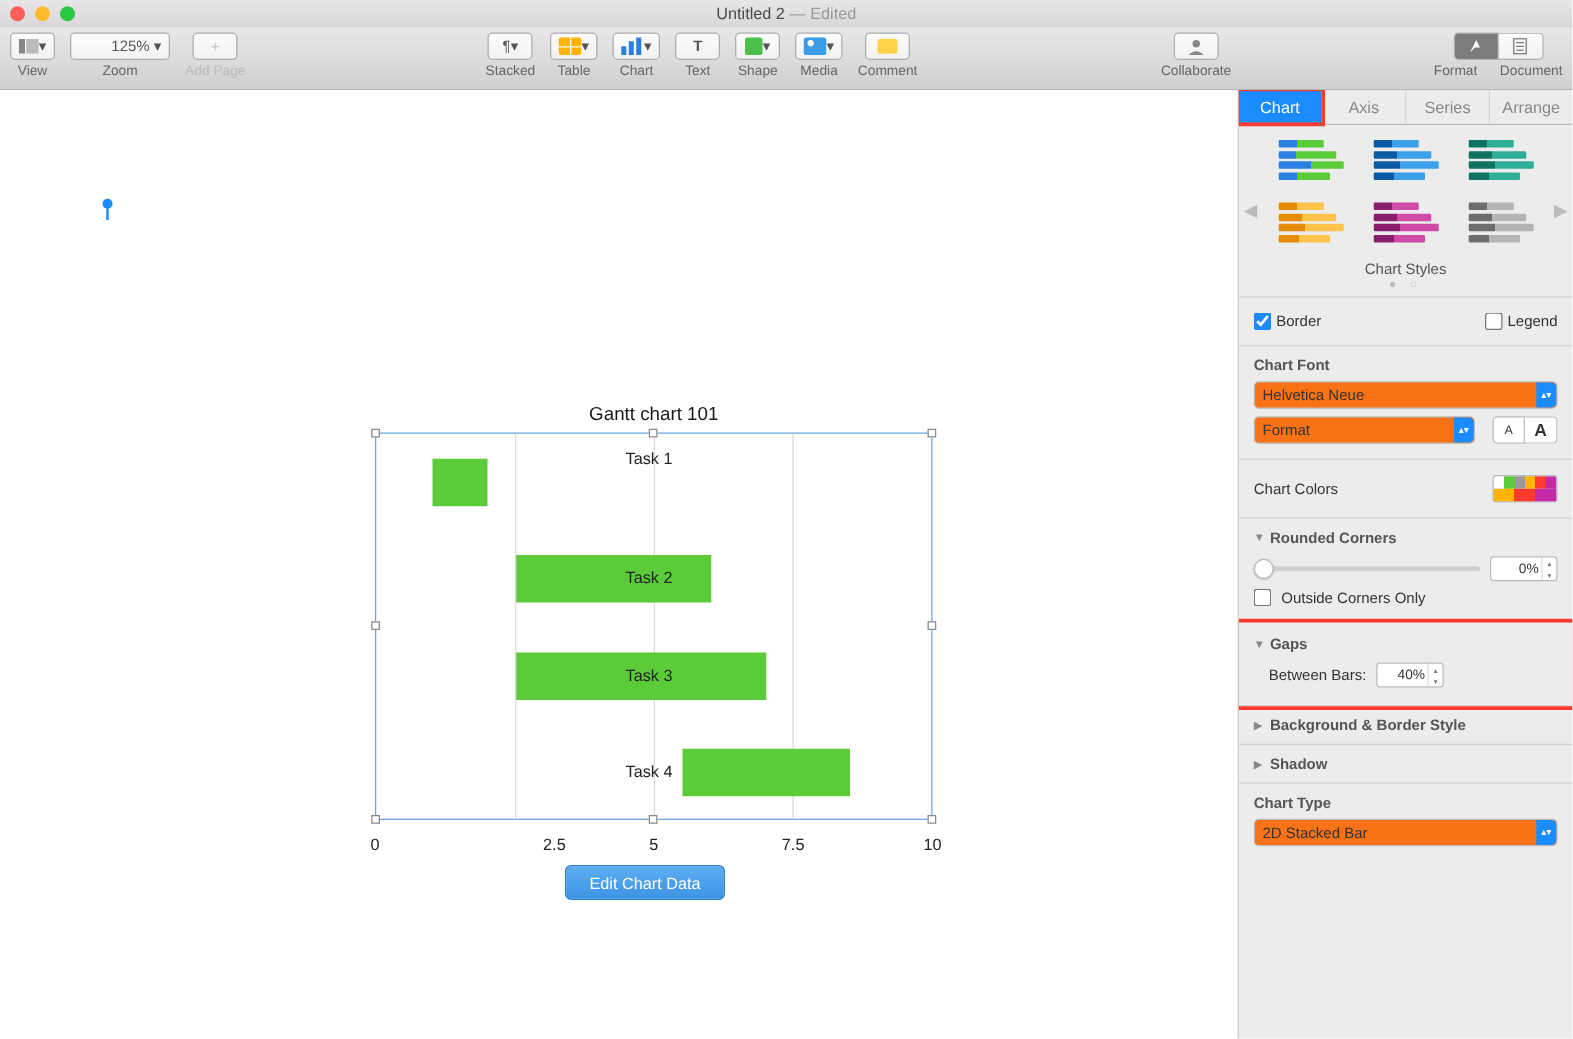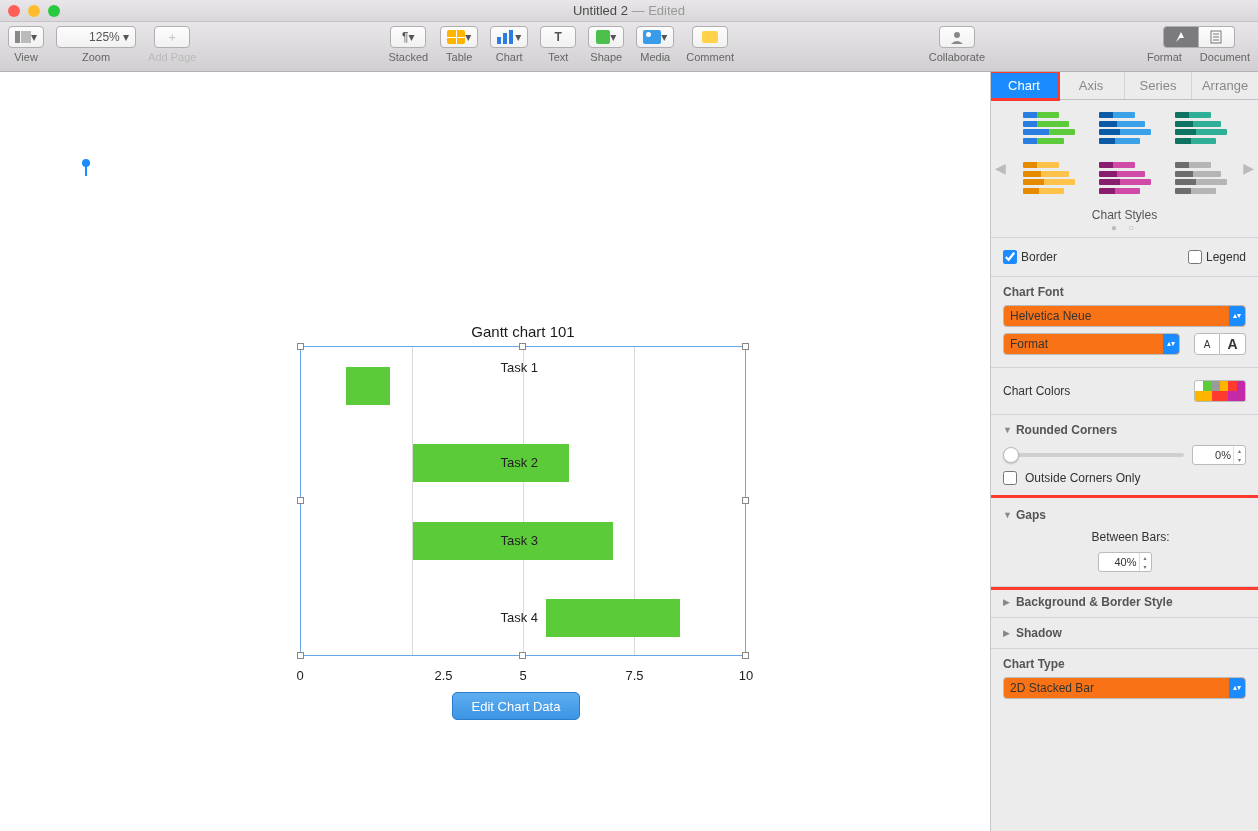--- a/index.html
+++ b/index.html
@@ -395,21 +395,21 @@
         <input type="checkbox" style="">
         <span>Outside Corners Only</span>
       </div>
     </div>
 
     <div class="section gaps-highlight">
       <div class="disclosure">
           <span class="tri">▼</span>
           <span class="sect-head" style="margin:0;">Gaps</span>
         </div>
-      <div class="row" style="justify-content:flex-start;margin-top:8px;flex-direction:column;">
+      <div class="row" style="justify-content:flex-start;margin-top:8px;">
         <span style="padding-left:12px;">Between Bars:</span>
         <div class="numbox">
             <span>40%</span>
             <div class="step">
               <span>▴</span>
               <span>▾</span>
             </div>
           </div>
       </div>
     </div>

